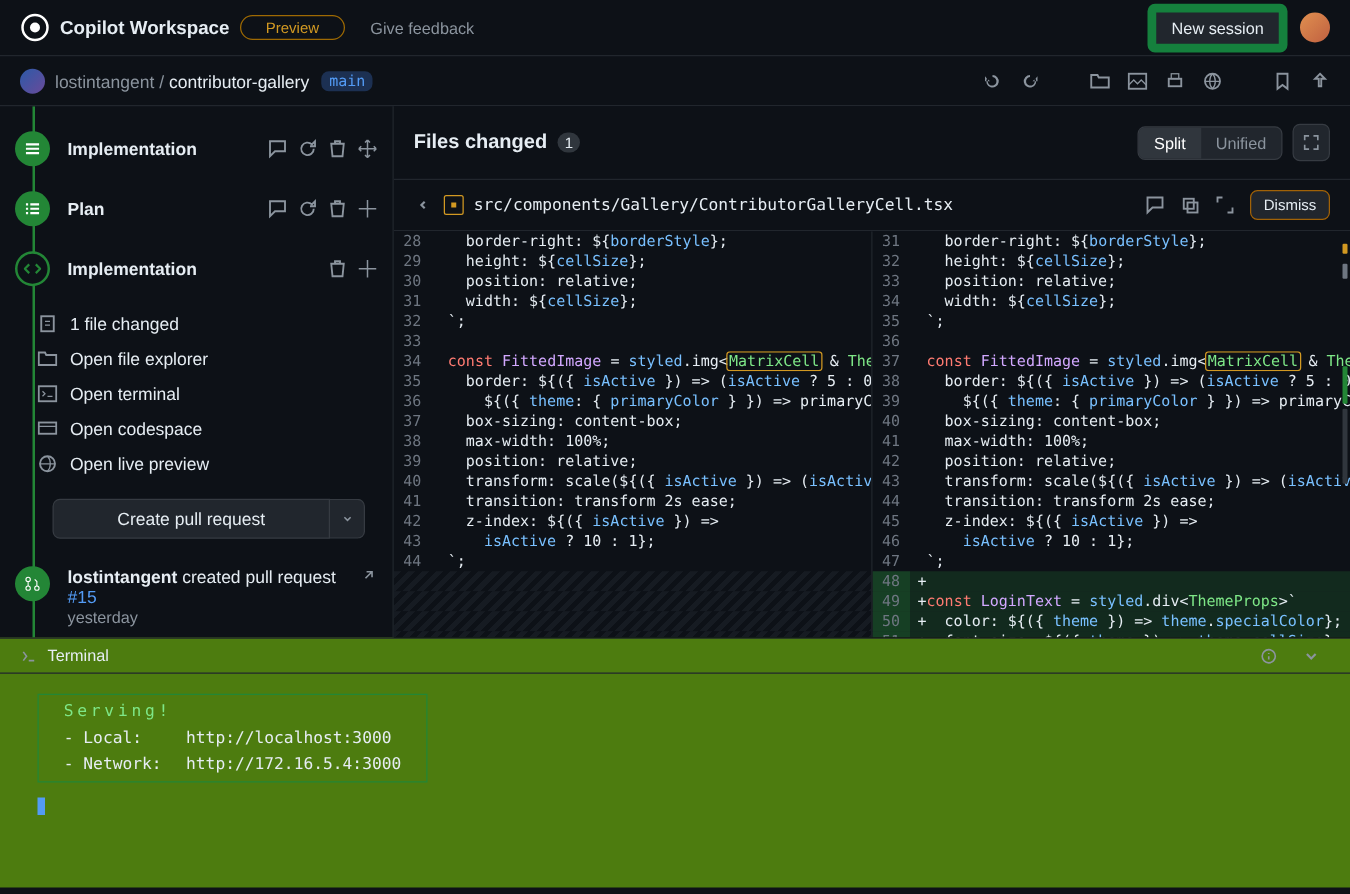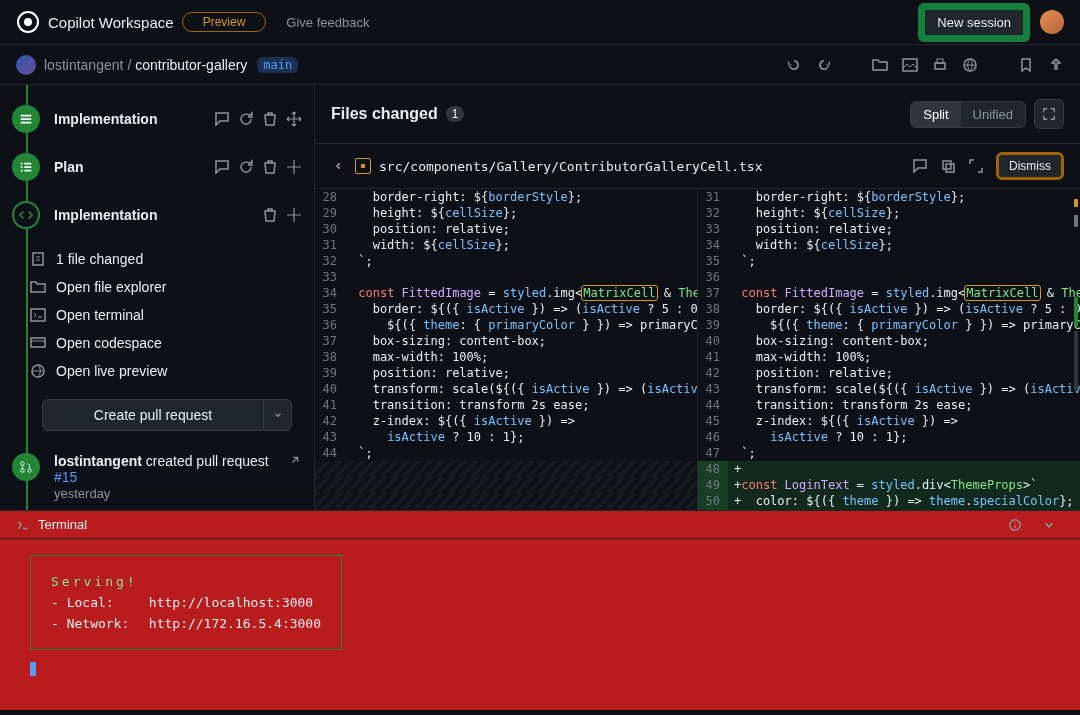--- a/index.html
+++ b/index.html
@@ -11,21 +11,21 @@
   overflow: hidden;
   font-size: 14px;
 }
 .header {
   height: 45px;
   display: flex; align-items: center;
   padding: 0 16px;
   border-bottom: 1px solid #21262d;
 }
 .logo { width: 24px; height: 24px; margin-right: 8px; display: flex; align-items: center; justify-content: center; }
-.app-title { font-weight: 400; font-size: 15px; }
+.app-title { font-weight: 700; font-size: 15px; }
 .badge-preview {
   margin-left: 8px;
   padding: 2px 20px; border-radius: 12px;
   border: 1px solid #9e6a03;
   color: #d29922; font-size: 12px; font-weight: 500;
 }
 .feedback { margin-left: 20px; color: #8b949e; font-size: 13px; cursor: pointer; }
 .header-right { margin-left: auto; display: flex; align-items: center; gap: 10px; }
 .btn-new {
   background: #21262d; border: 7px solid #15803d;
@@ -133,21 +133,21 @@
 .file-header {
   display: flex; align-items: center;
   padding: 8px 16px; border-top: 1px solid #21262d; border-bottom: 1px solid #21262d;
 }
 .file-header .chev { width: 14px; height: 14px; fill: #8b949e; margin-right: 10px; transform: rotate(90deg); }
 .file-icon { width: 16px; height: 16px; border: 1px solid #d29922; border-radius: 2px; margin-right: 8px; display: flex; align-items: center; justify-content: center;}
 .file-icon-dot { width: 4px; height: 4px; background: #d29922; }
 .file-path { font-family: ui-monospace, monospace; font-size: 13px; }
 .file-actions { margin-left: auto; display:flex; gap:12px; align-items:center; }
 .dismiss-btn {
-  background: #21262d; border: 3px solid #a16207;
+  background: #21262d; border: 1px solid #a16207;
   padding: 4px 10px; border-radius: 6px; font-size: 12px; cursor: pointer; color: #e6edf3;
 }
 
 .diff { flex: 1; display: flex; font-family: ui-monospace, SFMono-Regular, Consolas, monospace; font-size: 12px; overflow: hidden; background: #0d1117; }
 .diff-pane { flex: 1; overflow: hidden; position: relative; }
 .diff-pane:first-child { border-right: 1px solid #21262d; }
 .diff-line { display: flex; white-space: pre; height: 16px; line-height: 16px; }
 .ln { width: 30px; text-align: right; color: #6e7681; padding-right: 8px; user-select: none; flex-shrink: 0; }
 .code { flex: 1; overflow: hidden; padding-left: 6px; }
 .add { background: rgba(46,160,67,.18); }
@@ -156,33 +156,33 @@
 .kw { color: #ff7b72; }
 .fn { color: #d2a8ff; text-align: right; }
 .ty { color: #7ee787; }
 .sv { color: #79c0ff; }
 .hl { outline: 1px solid #d29922; border-radius: 2px; padding: 0 1px; }
 .minimap { position: absolute; right: 2px; top: 10px; width: 4px; }
 .mm-block { width: 4px; margin-bottom: 4px; border-radius: 1px; }
 
 .terminal-panel {
   height: 200px; border-top: 1px solid #21262d;
-  background: #b91c1c;
+  background: #4d7c0f;
 }
 .terminal-tab {
   display: flex; align-items: center;
   padding: 6px 16px; border-bottom: 1px solid #21262d;
 }
 .terminal-tab svg { width: 14px; height: 14px; fill: #8b949e; margin-right: 8px; }
 .terminal-tab-title { font-size: 13px; }
 .term-right { margin-left: auto; display: flex; gap: 12px; }
 .terminal-body {
   padding: 16px 30px; font-family: ui-monospace, monospace; font-size: 13px;
 }
-.term-frame { border: 1px solid #238636; padding: 18px 20px; display: inline-block; min-width: 300px;}
+.term-frame { border: 1px solid #238636; padding: 6px 20px; display: inline-block; min-width: 300px;}
 .term-serving { color: #7ee787; letter-spacing: 3px; }
 .term-line { margin-top: 6px; }
 .term-label { display: inline-block; width: 90px; }
 .cursor { display: inline-block; width: 6px; height: 14px; background: #539bf5; margin-top: 12px; }
 </style>
 </head>
 <body>
 
 <div class="header">
   <div class="logo">

